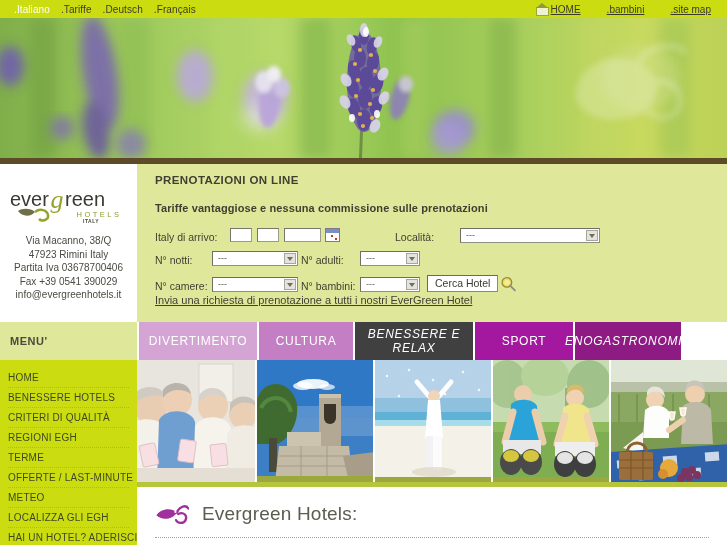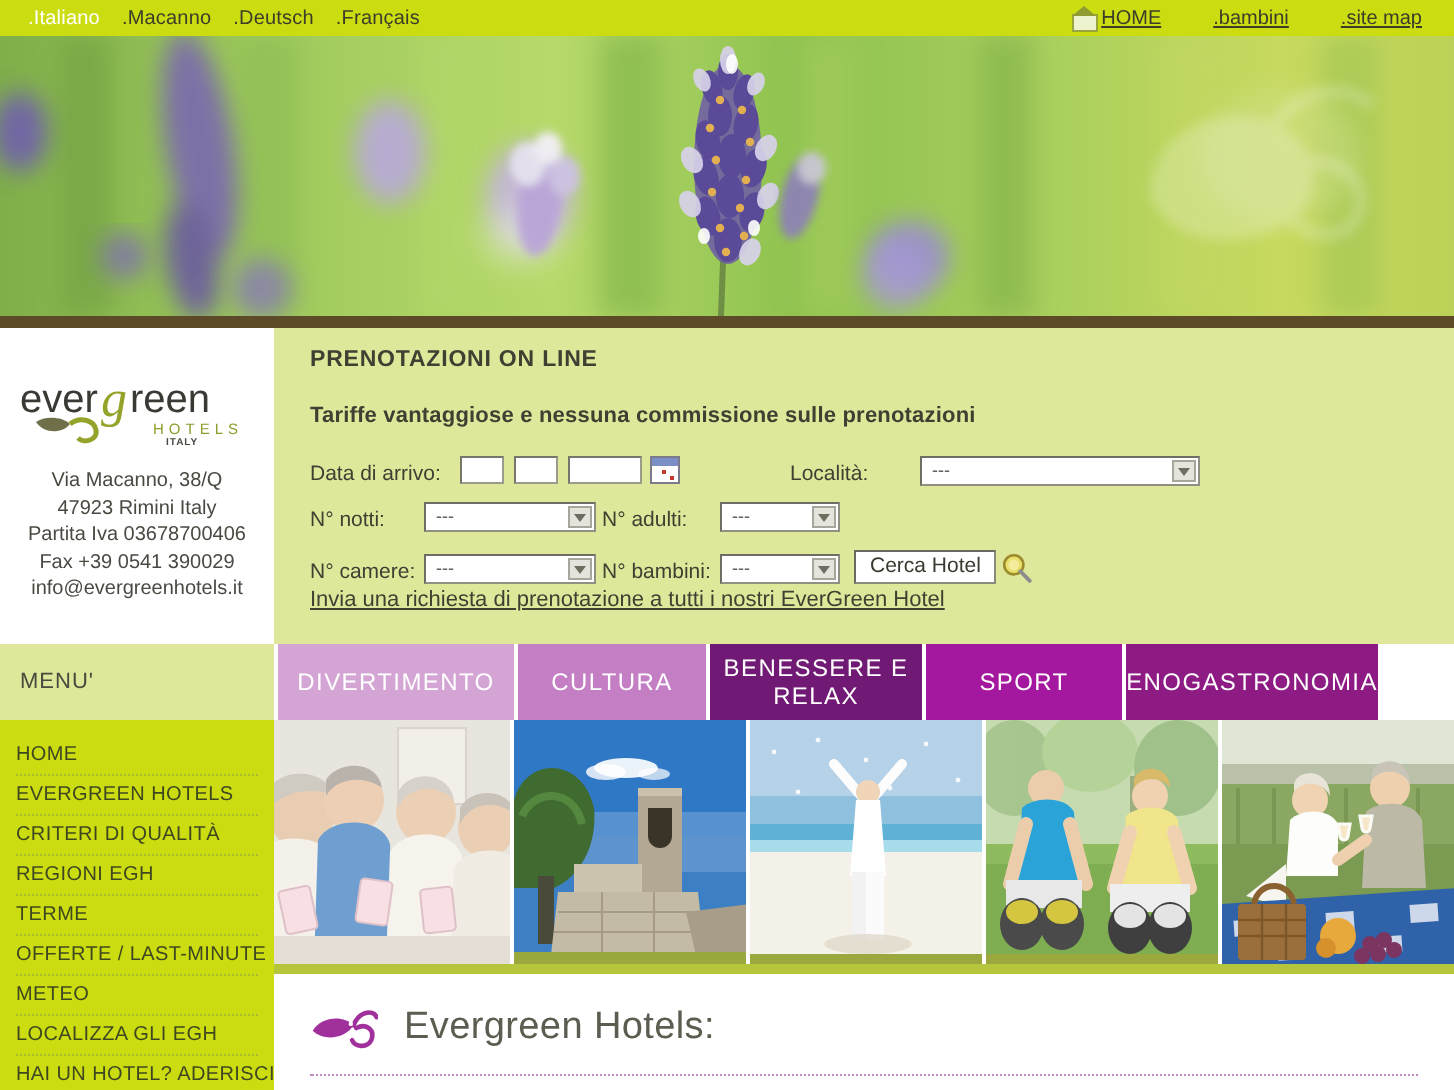--- a/index.html
+++ b/index.html
@@ -124,33 +124,33 @@
     font-size:11px; color:#3f3f32; text-decoration:underline; white-space:nowrap;
   }
 
   
   .cat-strip {
     position:absolute; left:0; top:322px; width:727px; height:38px;
     display:flex;
   }
   .cat-menu {
     width:137px; background:#dfe89a; color:#4a4a3e;
-    font-size:11px; font-weight:normal; letter-spacing:.5px;
+    font-size:11px; font-weight:bold; letter-spacing:.5px;
     display:flex; align-items:center; padding-left:10px;
   }
   .cat {
     flex:0 0 auto; color:#ffffff; font-size:12px; letter-spacing:.7px;
     display:flex; align-items:center; justify-content:center; text-align:center;
     border-left:2px solid #ffffff;
   }
   .cat.c1 { width:120px; background:#d4a4d4; }
   .cat.c2 { width:96px; background:#c47ec4; }
-  .cat.c3 { width:108px; background:#701a75; }
+  .cat.c3 { width:120px; background:#404040;font-style:italic; }
   .cat.c4 { width:100px; background:#a3189e; }
-  .cat.c5 { width:128px; background:#8e1a83; }
+  .cat.c5 { width:108px; background:#8e1a83;font-style:italic; }
 
   
   .sidebar {
     position:absolute; left:0; top:360px; width:137px; height:185px;
     background:#cbdd10; padding-top:8px;
   }
   .side-item {
     position:relative; height:20px; margin:0 8px;
     display:flex; align-items:center;
     font-size:10px; color:#3f4720; letter-spacing:.2px; white-space:nowrap;
@@ -190,21 +190,21 @@
   }
 </style>
 </head>
 <body>
 
 <div id="page">
 
   <div class="topbar">
     <div class="langs">
       <a class="lang active" href="#">.Italiano</a>
-      <a class="lang" href="#">.Macanno</a>
+      <a class="lang" href="#">.Tariffe</a>
       <a class="lang" href="#">.Deutsch</a>
       <a class="lang" href="#">.Français</a>
     </div>
     <div class="right">
       <span class="home-link-wrap">
         <span class="home-icon"></span>
         <a href="#">HOME</a>
       </span>
       <a href="#">.bambini</a>
       <a href="#">.site map</a>
@@ -370,21 +370,21 @@
         <div>info@evergreenhotels.it</div>
       </div>
     </div>
 
     <div class="booking-body">
       <div class="booking-title">PRENOTAZIONI ON LINE</div>
       <div class="booking-sub">Tariffe vantaggiose e nessuna commissione sulle prenotazioni</div>
 
       <div class="form-grid">
 
-        <span class="f-label" style="left:0;  top:3px;">Data di arrivo:</span>
+        <span class="f-label" style="left:0;  top:3px;">Italy di arrivo:</span>
         <input class="txt-in" style="left: 75px; top: 0px; width: 22px;" value="">
         <input class="txt-in" style="left: 102px; top: 0px; width: 22px;" value="">
         <input class="txt-in" style="left: 129px; top: 0px; width: 37px;" value="">
         <span class="cal-icon" style="left:170px; top:0;">
           <span class="top" style="display:block;"></span>
           <span class="grid" style="display:block;">
             <span class="dot"></span>
               <span class="dot2"></span>
           </span>
         </span>
@@ -446,21 +446,21 @@
     <div class="cat c3">BENESSERE E RELAX</div>
     <div class="cat c4">SPORT</div>
     <div class="cat c5">ENOGASTRONOMIA</div>
   </div>
 
   <div class="sidebar">
     <div class="side-item">
         <span>HOME</span>
       </div>
     <div class="side-item">
-        <span>EVERGREEN HOTELS</span>
+        <span>BENESSERE HOTELS</span>
       </div>
     <div class="side-item">
         <span>CRITERI DI QUALITÀ</span>
       </div>
     <div class="side-item">
         <span>REGIONI EGH</span>
       </div>
     <div class="side-item">
         <span>TERME</span>
       </div>

